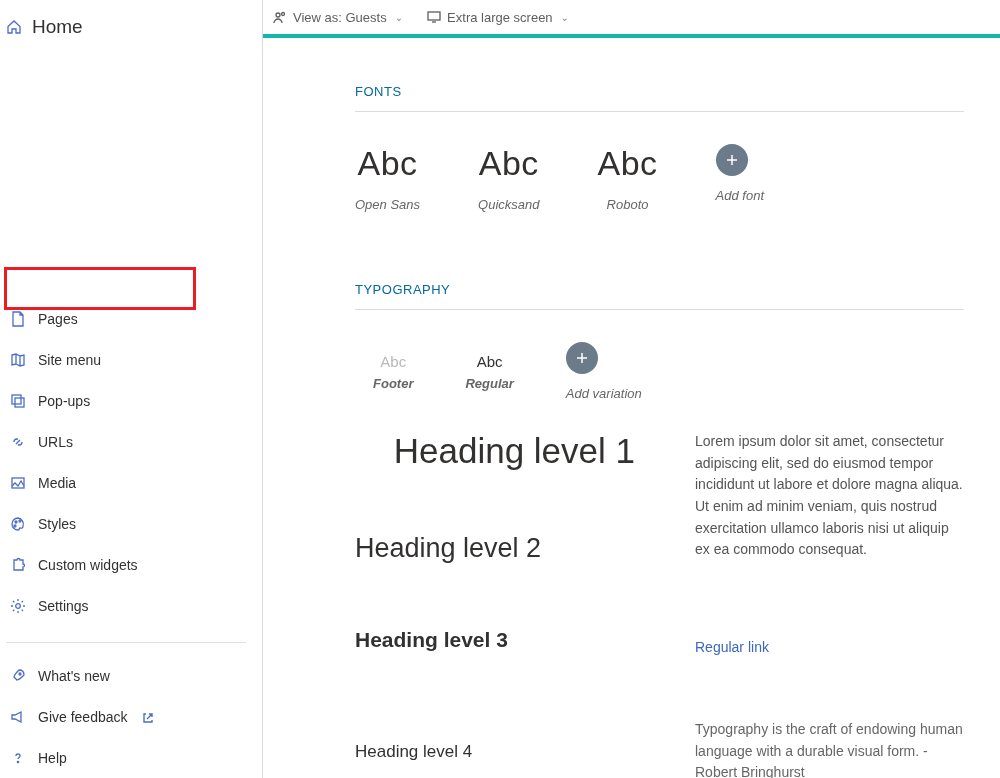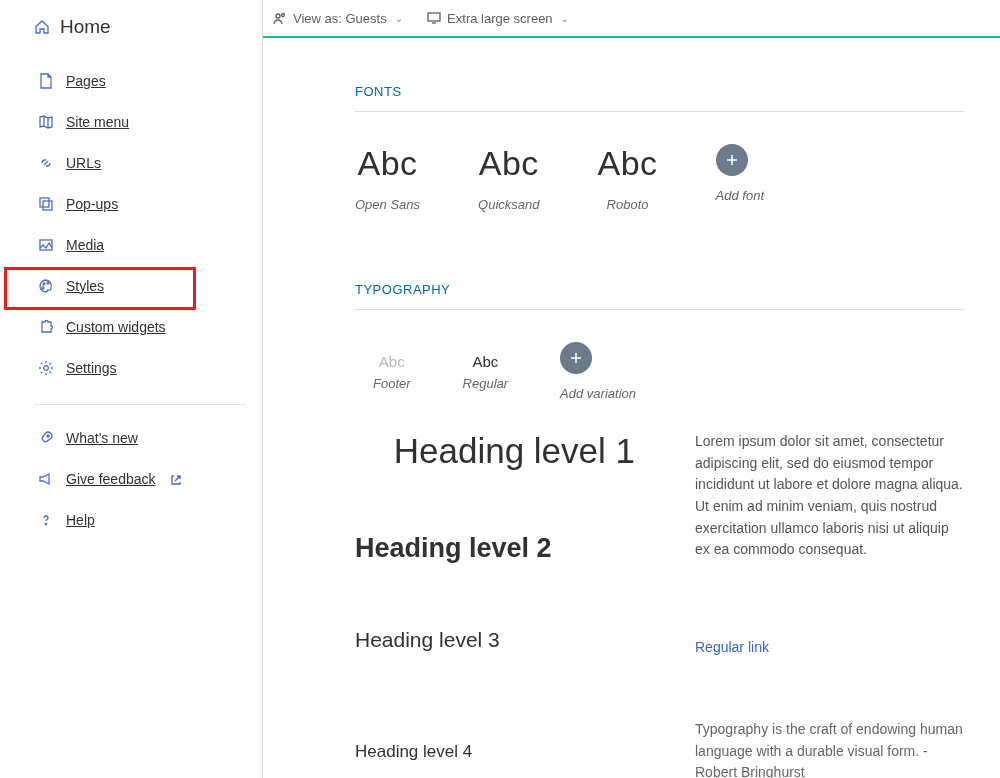--- a/index.html
+++ b/index.html
@@ -6,36 +6,36 @@
     body {
       font-family:"Segoe UI", -apple-system, sans-serif;
       font-size:14px;
       color:#323130;
       background:#fff;
       width:1000px; height:778px; overflow:hidden; position:relative;
     }
     .layout { display:flex; height:100%; }
 
     
-    .sidebar { width:262px; padding:14px 14px 0 32px; display:flex; flex-direction:column; }
+    .sidebar { width:262px; padding:14px 14px 0 4px; display:flex; flex-direction:column;justify-content:space-between; }
     .home { display:flex; align-items:center; gap:10px; margin:2px 2px 22px 2px; }
     .home-label { font-size:19px; font-weight:400; color:#323130; }
     .nav { display:flex; flex-direction:column; gap:0; }
-    .nav-item { display:flex; align-items:center; gap:12px; height:41px; padding:0 6px; font-size:14px; color:#323130; cursor:pointer; border-radius:2px;text-decoration:underline; }
+    .nav-item { display:flex; align-items:center; gap:12px; height:41px; padding:0 6px; font-size:14px; color:#323130; cursor:pointer; border-radius:2px; }
     .nav-sep { height:1px; background:#e1dfdd; margin:16px 2px 12px 2px; }
 
     .icon { width:16px; height:16px; color:#4c6dc7; display:inline-flex; align-items:center; justify-content:center; flex-shrink:0; }
     .icon svg { width:16px; height:16px; stroke:currentColor; fill:none; stroke-width:1.3; }
 
     
     .highlight-box { position:absolute; border:3px solid #ec1c24; pointer-events:none; left:4px; top:267px; width:192px; height:43px; z-index:10; }
 
     
     .main-wrap { flex:1; border-left:1px solid #d9d9d9; display:flex; flex-direction:column; }
-    .topbar { height:38px; border-bottom:2px solid #14b8a6; display:flex; align-items:center; padding:8px 10px; gap:24px; font-size:13px; color:#605e5c; }
+    .topbar { height:38px; border-bottom:4px solid #14b8a6; display:flex; align-items:center; padding:8px 10px; gap:24px; font-size:13px; color:#605e5c; }
     .topbar-item { display:flex; align-items:center; gap:6px; cursor:pointer; }
     .topbar-icon { width:14px; height:14px; }
     .topbar-icon svg { width:14px; height:14px; stroke:#605e5c; fill:none; stroke-width:1.3; }
 
     .content { padding:46px 36px 30px 92px; overflow-y:auto; flex:1; }
 
     .section-title { font-size:13px; letter-spacing:.5px; color:#0369a1; margin-bottom:12px; font-weight:400; }
     .rule { height:1px; background:#dcdcdc; margin-bottom:32px; }
 
     .fonts-row { display:flex; gap:58px; align-items:flex-start; margin-bottom:70px; }
@@ -44,27 +44,27 @@
     .font-name { font-size:13px; font-style:italic; color:#666; margin-top:14px; }
 
     .tile-wrap { display:flex; flex-direction:column; align-items:flex-start; }
     .plus-btn { width:32px; height:32px; border-radius:50%; background:#6b7b8a; color:#fff; display:flex; align-items:center; justify-content:center; font-size:18px; line-height:1; cursor:pointer; border:none; }
     .plus-caption { font-size:13px; font-style:italic; color:#666; margin-top:12px; }
 
     .typo-variations { display:flex; gap:52px; align-items:center; margin:0 0 30px 18px; }
     .typo-var { text-align:center; cursor:pointer; }
     .typo-var .abc-sm { font-size:15px; color:#b9b9b9; }
     .typo-var .abc-r { font-size:15px; color:#323130; }
-    .typo-var .var-name { font-size:13px; font-style:italic; color:#666; margin-top:6px; }
+    .typo-var .var-name { font-size:13px; font-style:italic; color:#666; margin-top:6px;font-weight:bold; }
 
     .typo-body { display:flex; gap:60px; }
     .headings { flex:0 0 280px; display:flex; flex-direction:column; }
     .h1 { font-size:35px; font-weight:400; margin-bottom:62px;text-align:right; }
-    .h2 { font-size:27px; font-weight:700; margin-bottom:64px; }
-    .h3 { font-size:21px; font-weight:400; margin-bottom:66px; }
+    .h2 { font-size:27px; font-weight:400; margin-bottom:64px; }
+    .h3 { font-size:21px; font-weight:700; margin-bottom:66px; }
     .h4 { font-size:17px; font-weight:400; margin-bottom:10px;margin-top:24px; }
 
     .right-col { flex:1; font-size:14px; color:#555; line-height:1.55; }
     .lorem { margin-bottom:76px; }
     .reglink { color:#3b66c4; cursor:pointer; display:block; margin-bottom:60px; }
     .quote { color:#666; }
 
     .ext-icon { width:12px; height:12px; vertical-align:top; margin-left:2px; }
     .ext-icon svg { stroke:#4c6dc7; stroke-width:1.4; fill:none; }
 
@@ -96,33 +96,33 @@
         <span class="icon">
             <svg viewBox="0 0 16 16">
               <path d="M2 3l4-1 4 2 4-1v10l-4 1-4-2-4 1z M6 2v10 M10 4v10"></path>
             </svg>
           </span>
         <span>Site menu</span>
       </div>
       <div class="nav-item">
         <span class="icon">
             <svg viewBox="0 0 16 16">
-              <path d="M6 10l4-4 M4 8a3 3 0 013-3h1 M12 8a3 3 0 01-3 3h-1"></path>
-            </svg>
-          </span>
-        <span>URLs</span>
-      </div>
-      <div class="nav-item">
-        <span class="icon">
-            <svg viewBox="0 0 16 16">
               <rect x="2" y="2" width="9" height="9"></rect>
               <rect x="5" y="5" width="9" height="9"></rect>
             </svg>
           </span>
         <span>Pop-ups</span>
+      </div>
+      <div class="nav-item">
+        <span class="icon">
+            <svg viewBox="0 0 16 16">
+              <path d="M6 10l4-4 M4 8a3 3 0 013-3h1 M12 8a3 3 0 01-3 3h-1"></path>
+            </svg>
+          </span>
+        <span>URLs</span>
       </div>
       <div class="nav-item">
         <span class="icon">
             <svg viewBox="0 0 16 16">
               <rect x="2" y="3" width="12" height="10"></rect>
               <path d="M2 11l3-3 3 3 3-5 3 5"></path>
             </svg>
           </span>
         <span>Media</span>
       </div>

